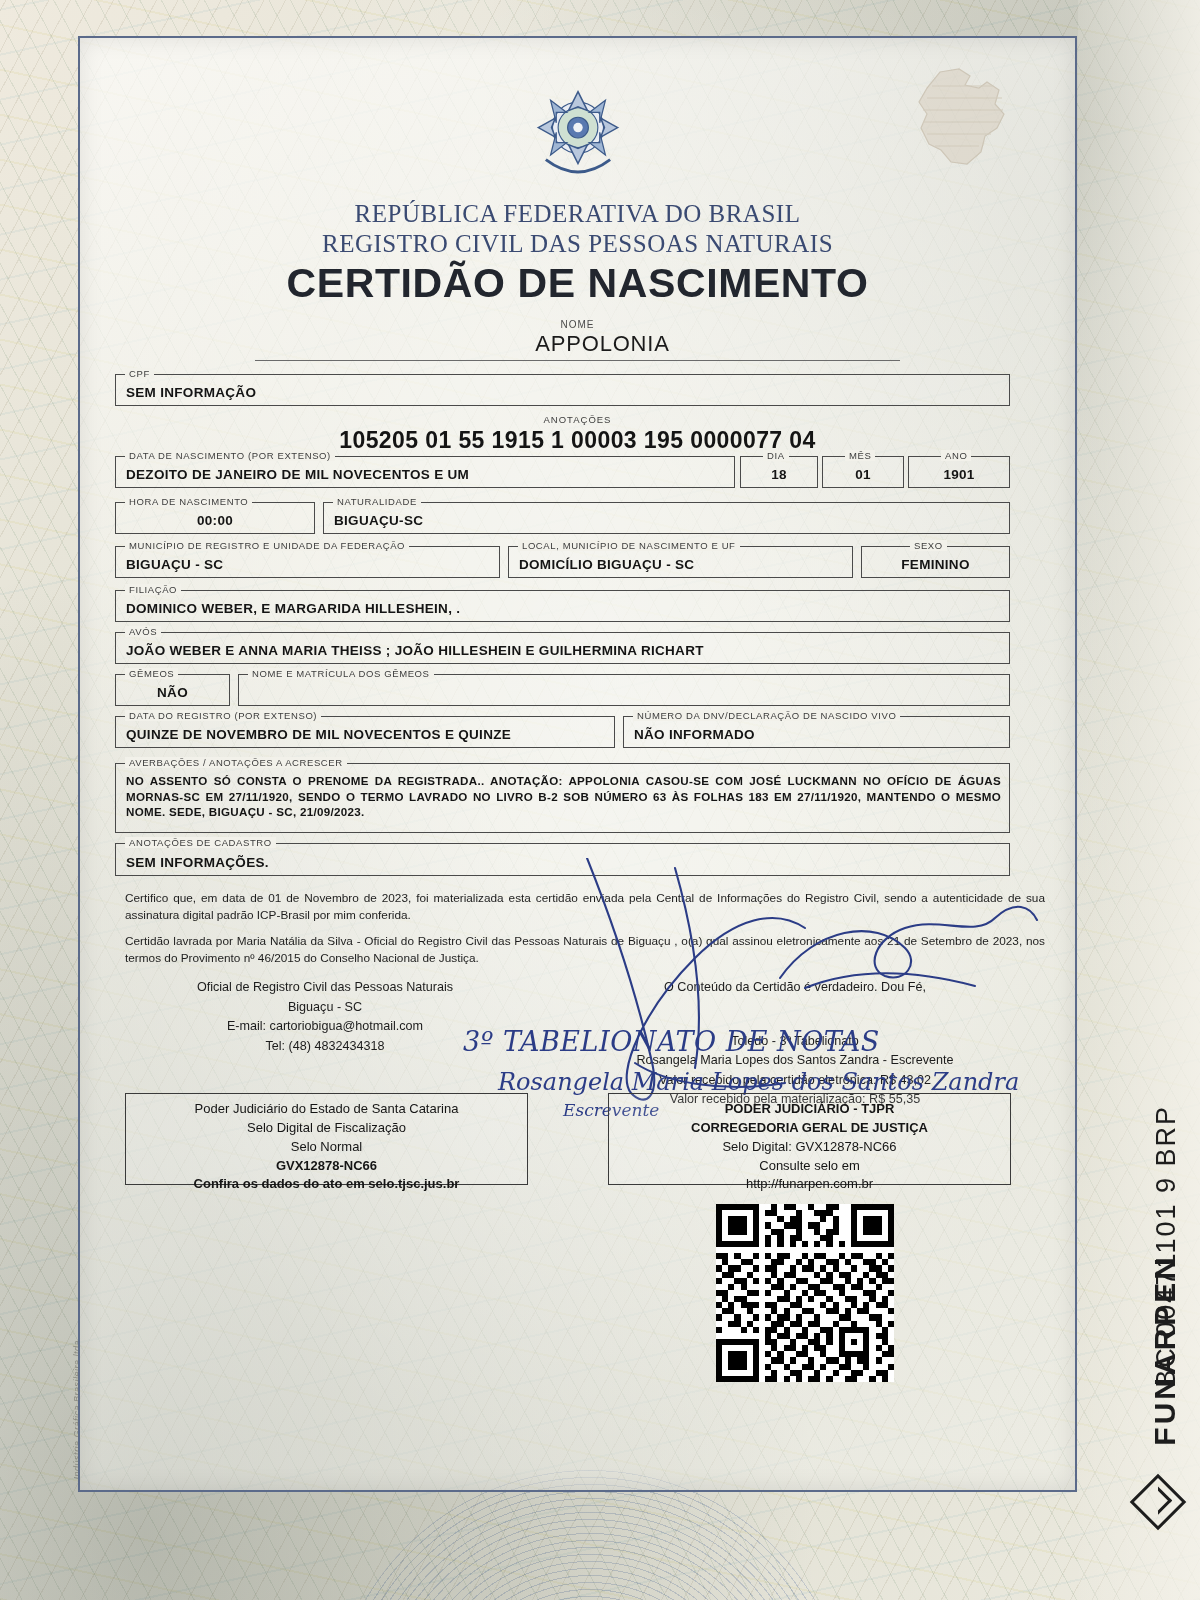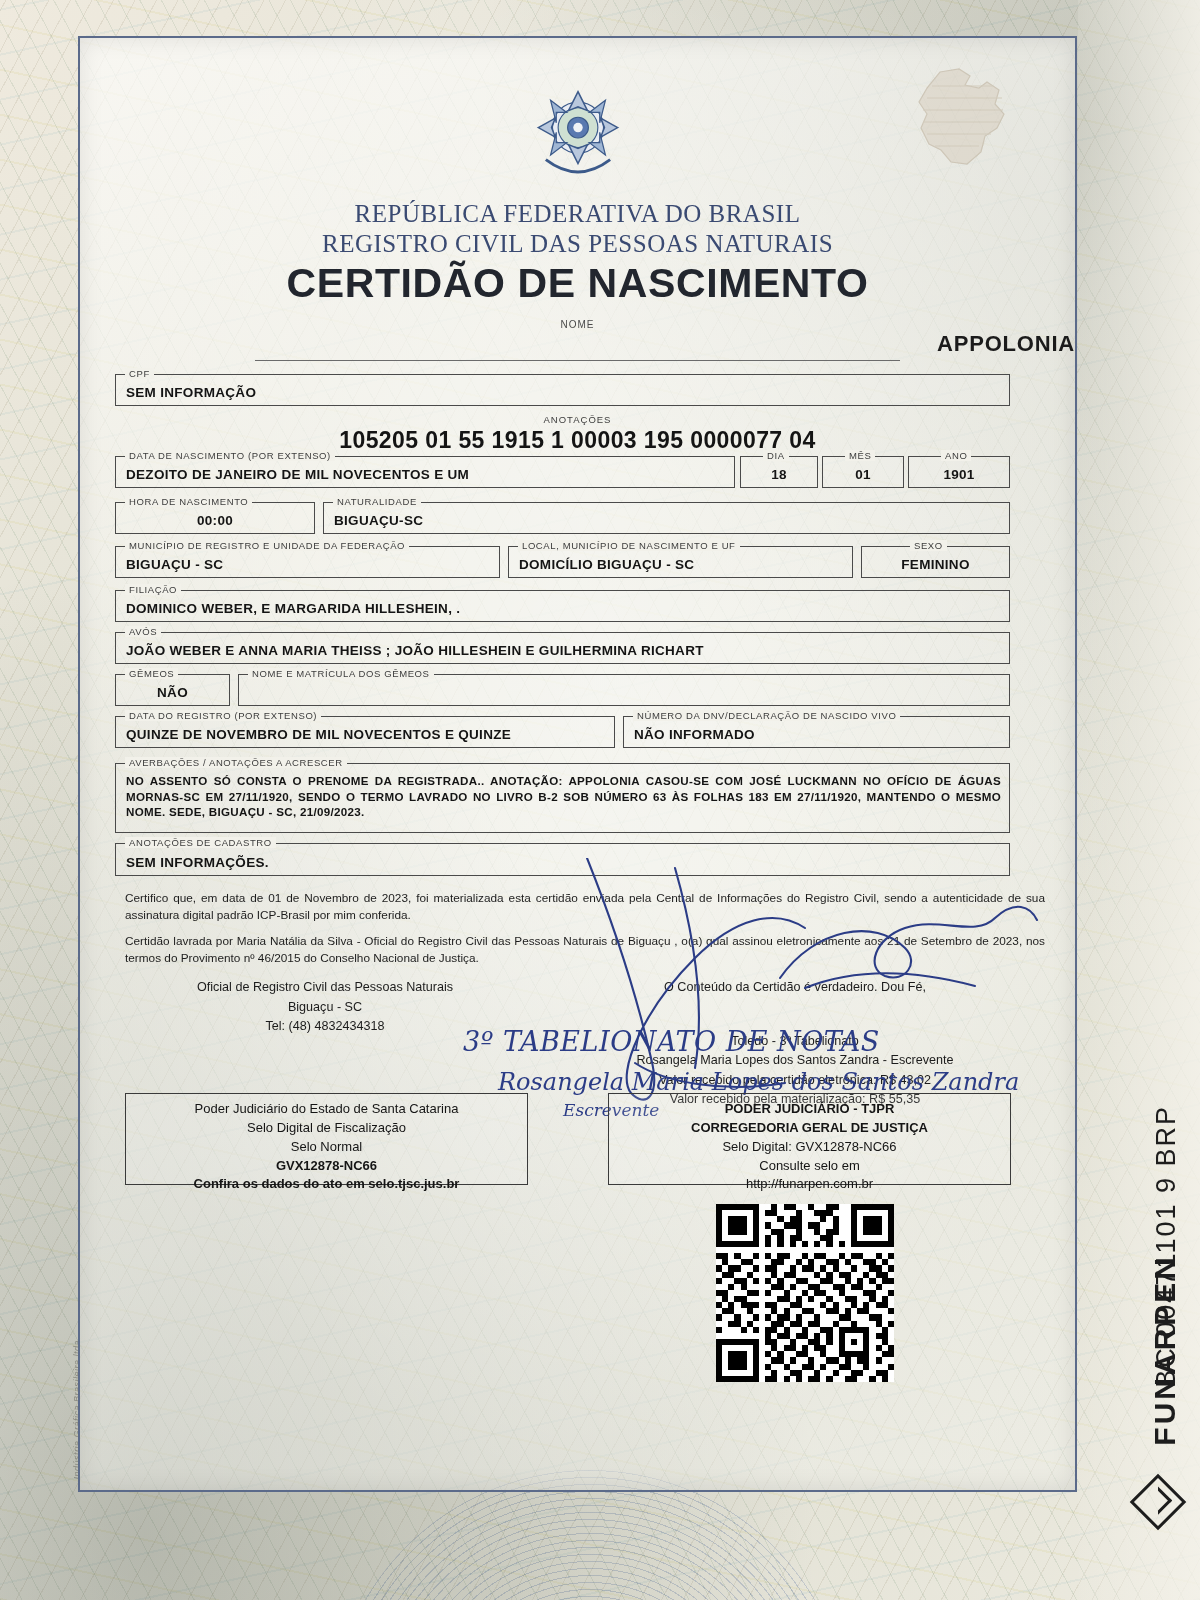--- a/index.html
+++ b/index.html
@@ -164,25 +164,26 @@
     width: 100%;
     text-align: center;
     font-size: 10px;
     color: #4a4a4a;
     letter-spacing: 1px;
   }
   .nome-val {
     position: absolute;
     top: 293px;
     width: 100%;
-    text-align: right;
+    text-align: center;
     font-size: 22px;
-    font-weight: bold;
+    font-weight: normal;
     color: #1b1b1b;
     letter-spacing: .8px;
+    margin-left: 25px;
   }
   .nome-rule {
     position: absolute;
     top: 322px;
     left: 175px;
     width: 645px;
     border-bottom: 1px solid #6b6b6b;
   }
 
   
@@ -452,20 +453,21 @@
         <span class="lg">ANOTAÇÕES DE CADASTRO</span>
         <span class="vl">SEM INFORMAÇÕES.</span>
       </div>
 
       <div class="cert-par" style="top:852px;">Certifico que, em data de 01 de Novembro de 2023, foi materializada esta certidão enviada pela Central de Informações do Registro Civil, sendo a autenticidade de sua assinatura digital padrão ICP-Brasil por mim conferida.</div>
       <div class="cert-par" style="top:895px;">Certidão lavrada por Maria Natália da Silva - Oficial do Registro Civil das Pessoas Naturais de Biguaçu , o(a) qual assinou eletronicamente aos 21 de Setembro de 2023, nos termos do Provimento nº 46/2015 do Conselho Nacional de Justiça.</div>
 
       <div class="blk" style="left:45px; top:940px; width:400px;">
         <div>Oficial de Registro Civil das Pessoas Naturais</div>
         <div>Biguaçu - SC</div>
+        <div>E-mail: cartoriobigua@hotmail.com</div>
         <div>Tel: (48) 4832434318</div>
       </div>
 
       <div class="blk" style="left:455px; top:940px; width:520px;">
         <div>O Conteúdo da Certidão é verdadeiro. Dou Fé,</div>
         <div style="height:34px;"></div>
         <div>Toledo - 3º Tabelionato</div>
         <div>Rosangela Maria Lopes dos Santos Zandra - Escrevente</div>
         <div>Valor recebido pela certidão eletrônica: R$ 43,02</div>
         <div>Valor recebido pela materialização: R$ 55,35</div>

